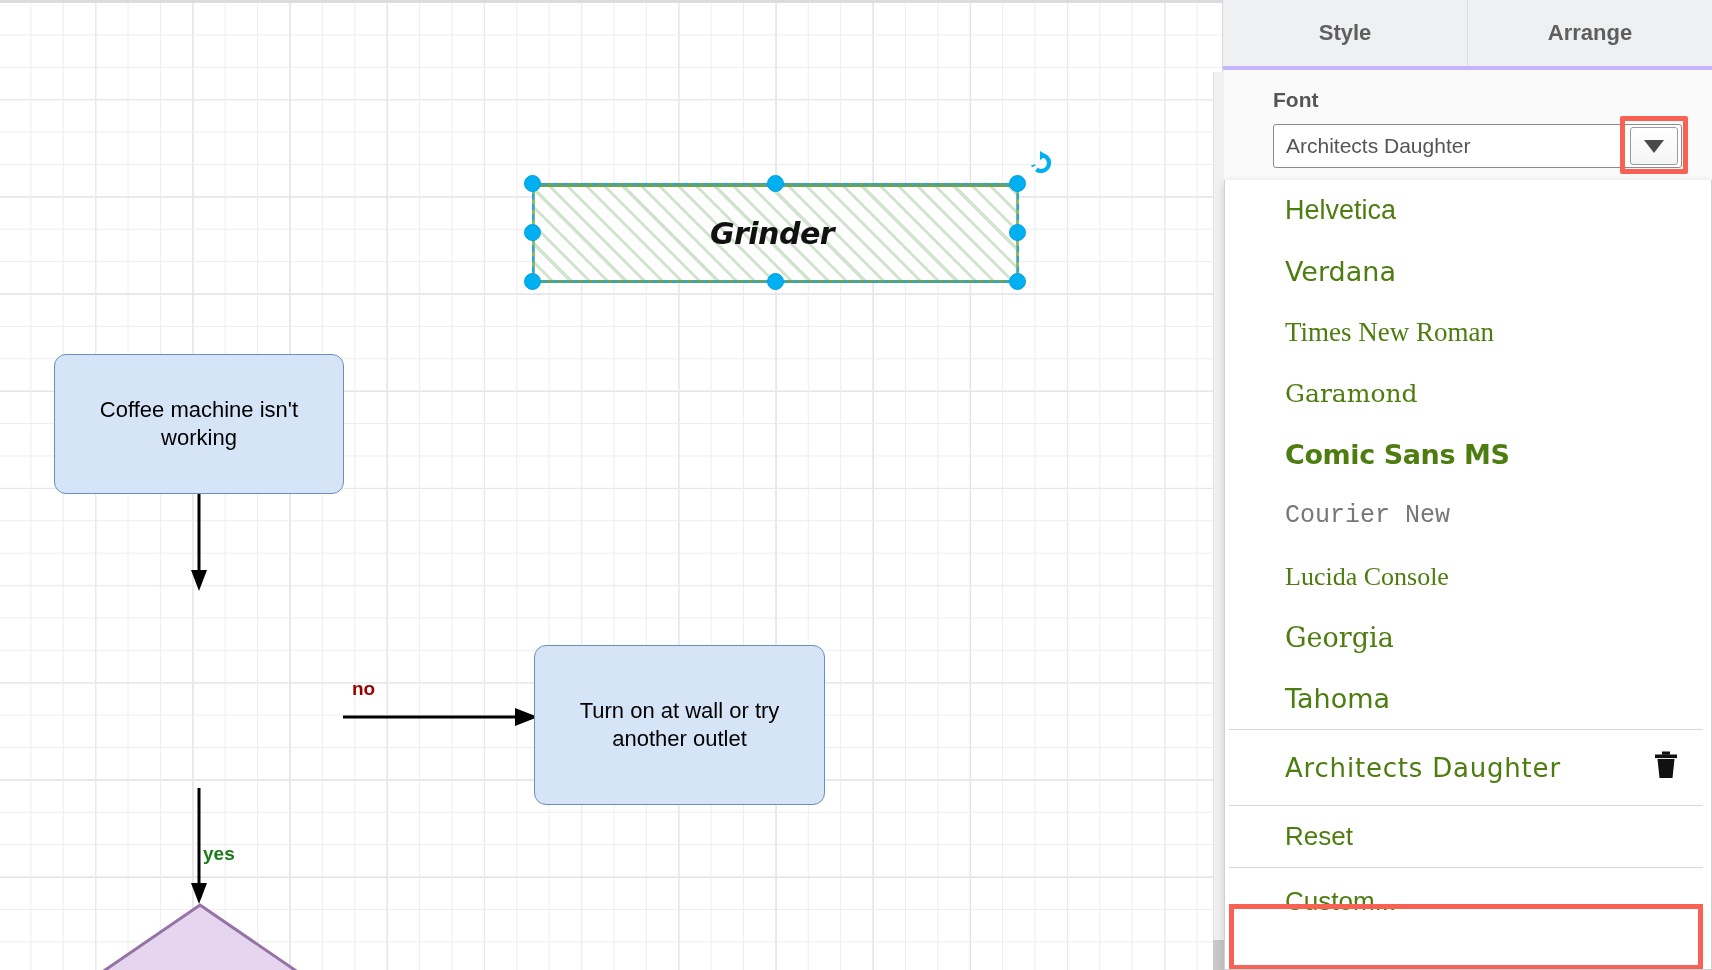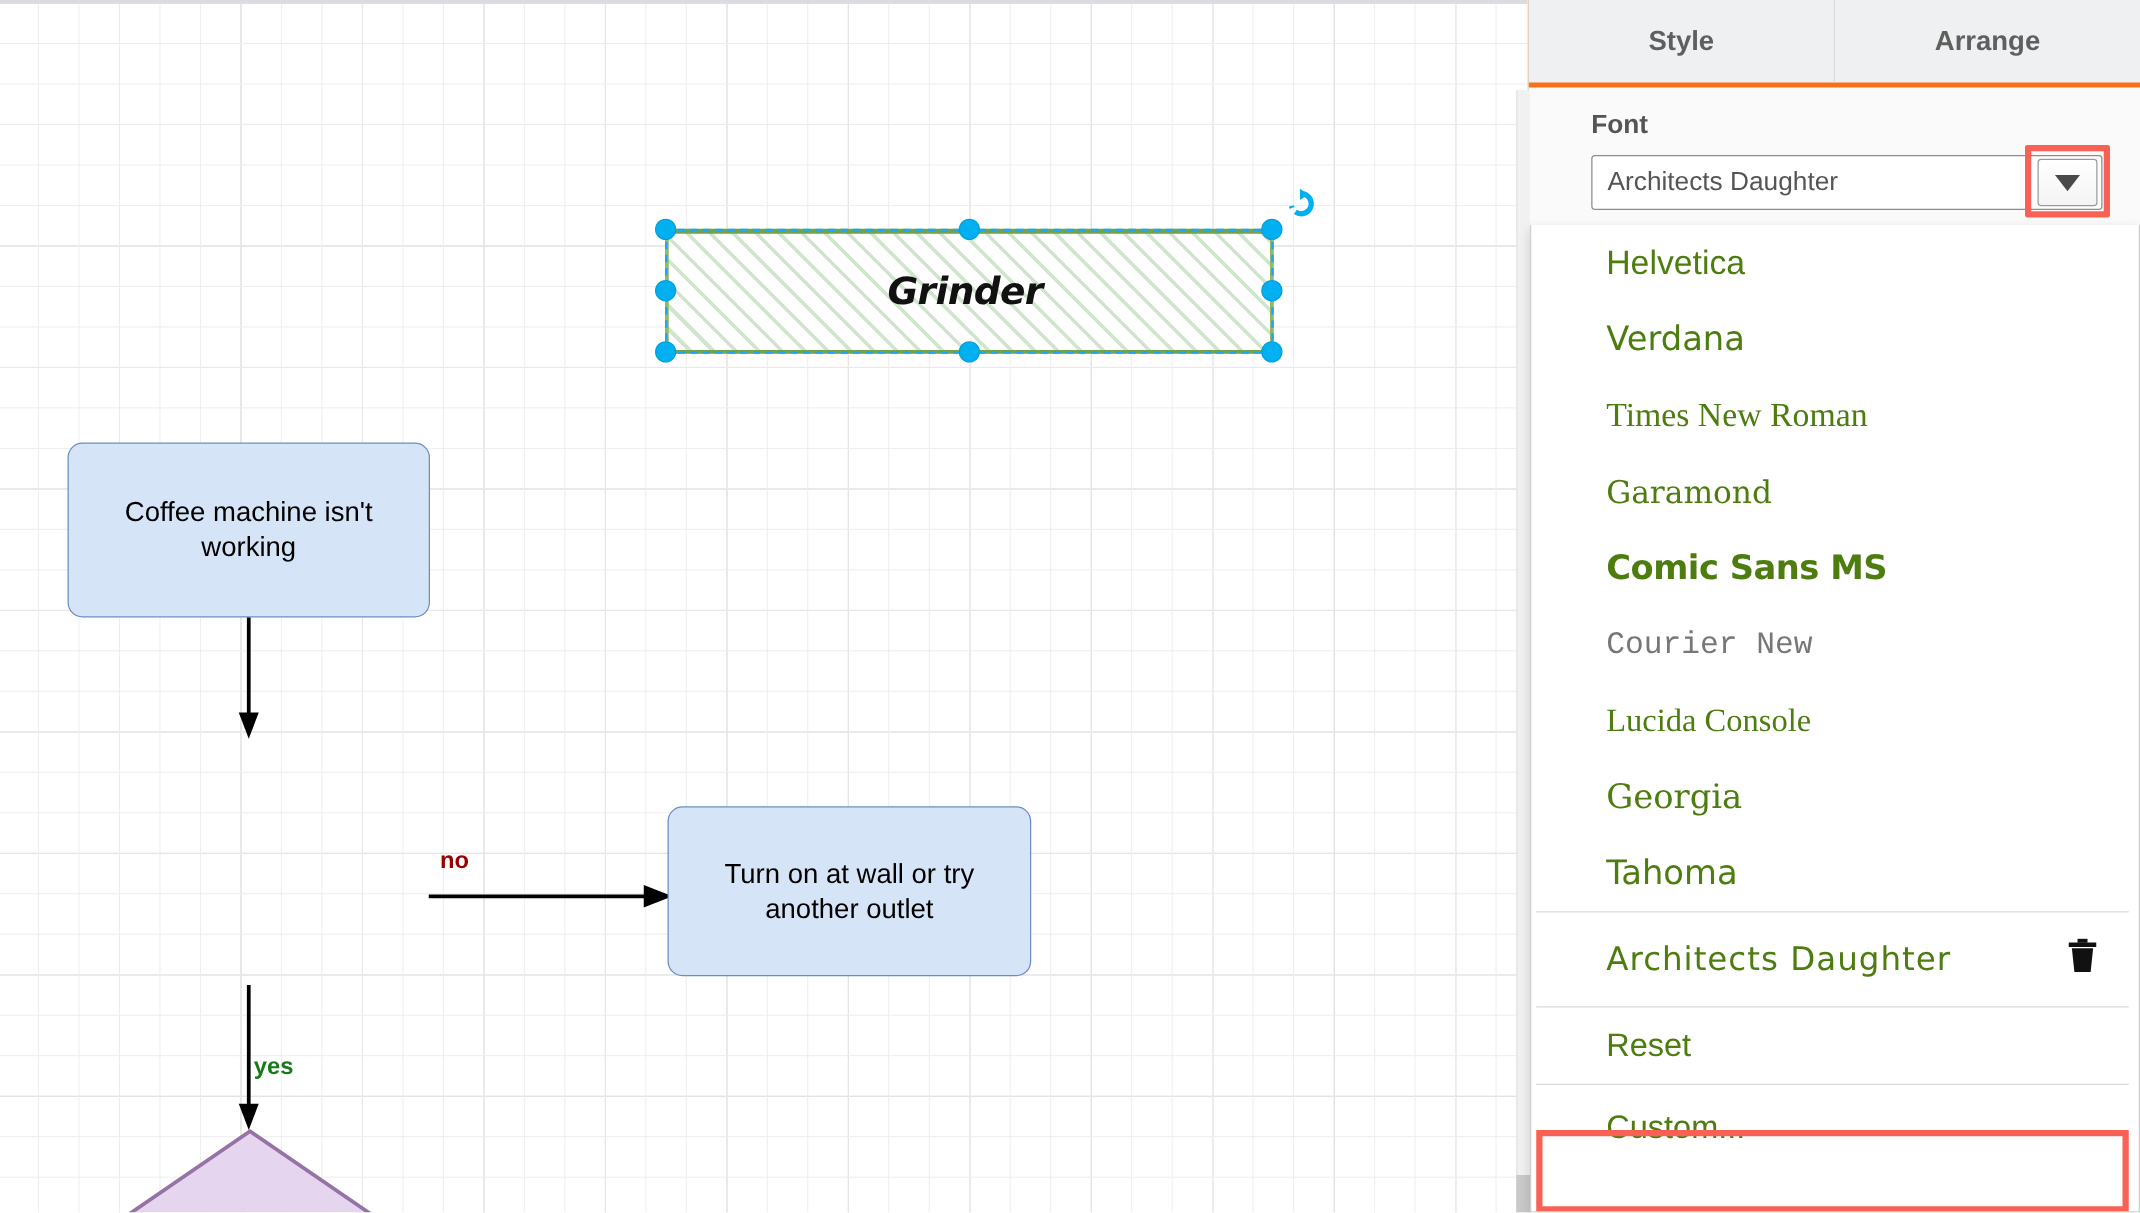--- a/index.html
+++ b/index.html
@@ -109,21 +109,21 @@
   #rotate-icon {
     position:absolute; left:1028px; top:150px; width:26px; height:26px; z-index:7;
   }
 
   
   #panel {
     position:absolute; right:0; top:0; width:490px; height:970px;
     background:#fafafa;
     border-left:1px solid #d8d8d8;
   }
-  #tabs { position:relative; height:70px; background:#f97316; display:flex; }
+  #tabs { position:relative; height:70px; background:#c4b5fd; display:flex; }
   .tab {
     flex: 1 1 0;
     display:flex; align-items:center; justify-content:center;
     font-size:22px; font-weight:700; color:#5f5f5f;
     background:#eff0f2;
     border-right:1px solid #dcdcdc;
     height:66px;
     cursor:pointer;
   }
   .tab.active { background:#fafafa; border-bottom:none; }
@@ -225,21 +225,21 @@
 
 
     <div class="conn" style="left:343px; top:700px; width:200px; height:24px;">
       <svg width="200" height="24" viewBox="0 0 200 24">
         <line x1="0" y1="17" x2="176" y2="17" stroke="#000" stroke-width="3"></line>
         <polygon points="195,17 172,8 172,26" fill="#000"></polygon>
       </svg>
     </div>
     <div class="edge-label no" style="left:352px; top:678px;">no</div>
 
-    <div class="shape proc" style="left:534px; top:645px; width:291px; height:136px;">
+    <div class="shape proc" style="left:534px; top:645px; width:291px; height:160px;">
       <div>
         <b>Turn on at wall</b><span> or try another outlet</span>
       </div>
     </div>
 
     <div class="conn" style="left:190px; top:788px; width:24px; height:120px;">
       <svg width="24" height="120" viewBox="0 0 24 120">
         <line x1="9" y1="0" x2="9" y2="100" stroke="#000" stroke-width="3"></line>
         <polygon points="9,116 1,95 17,95" fill="#000"></polygon>
       </svg>

